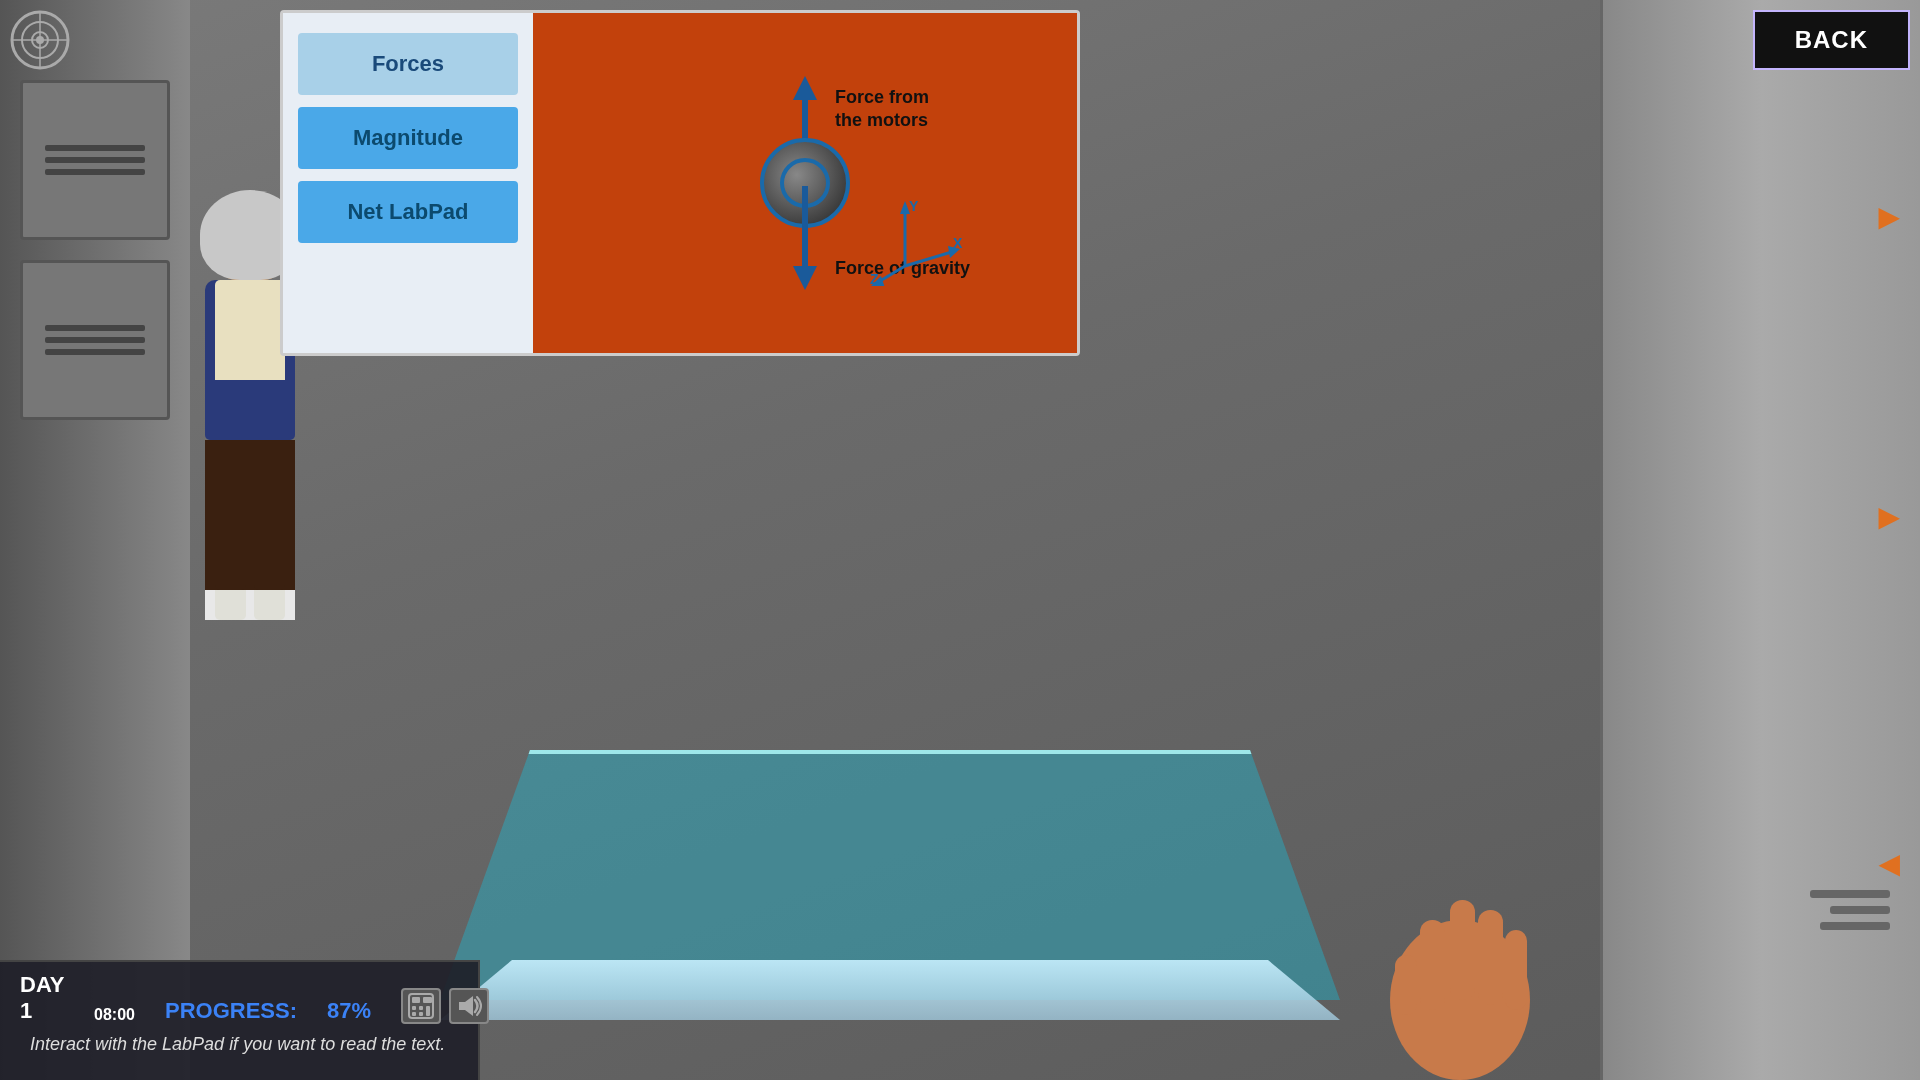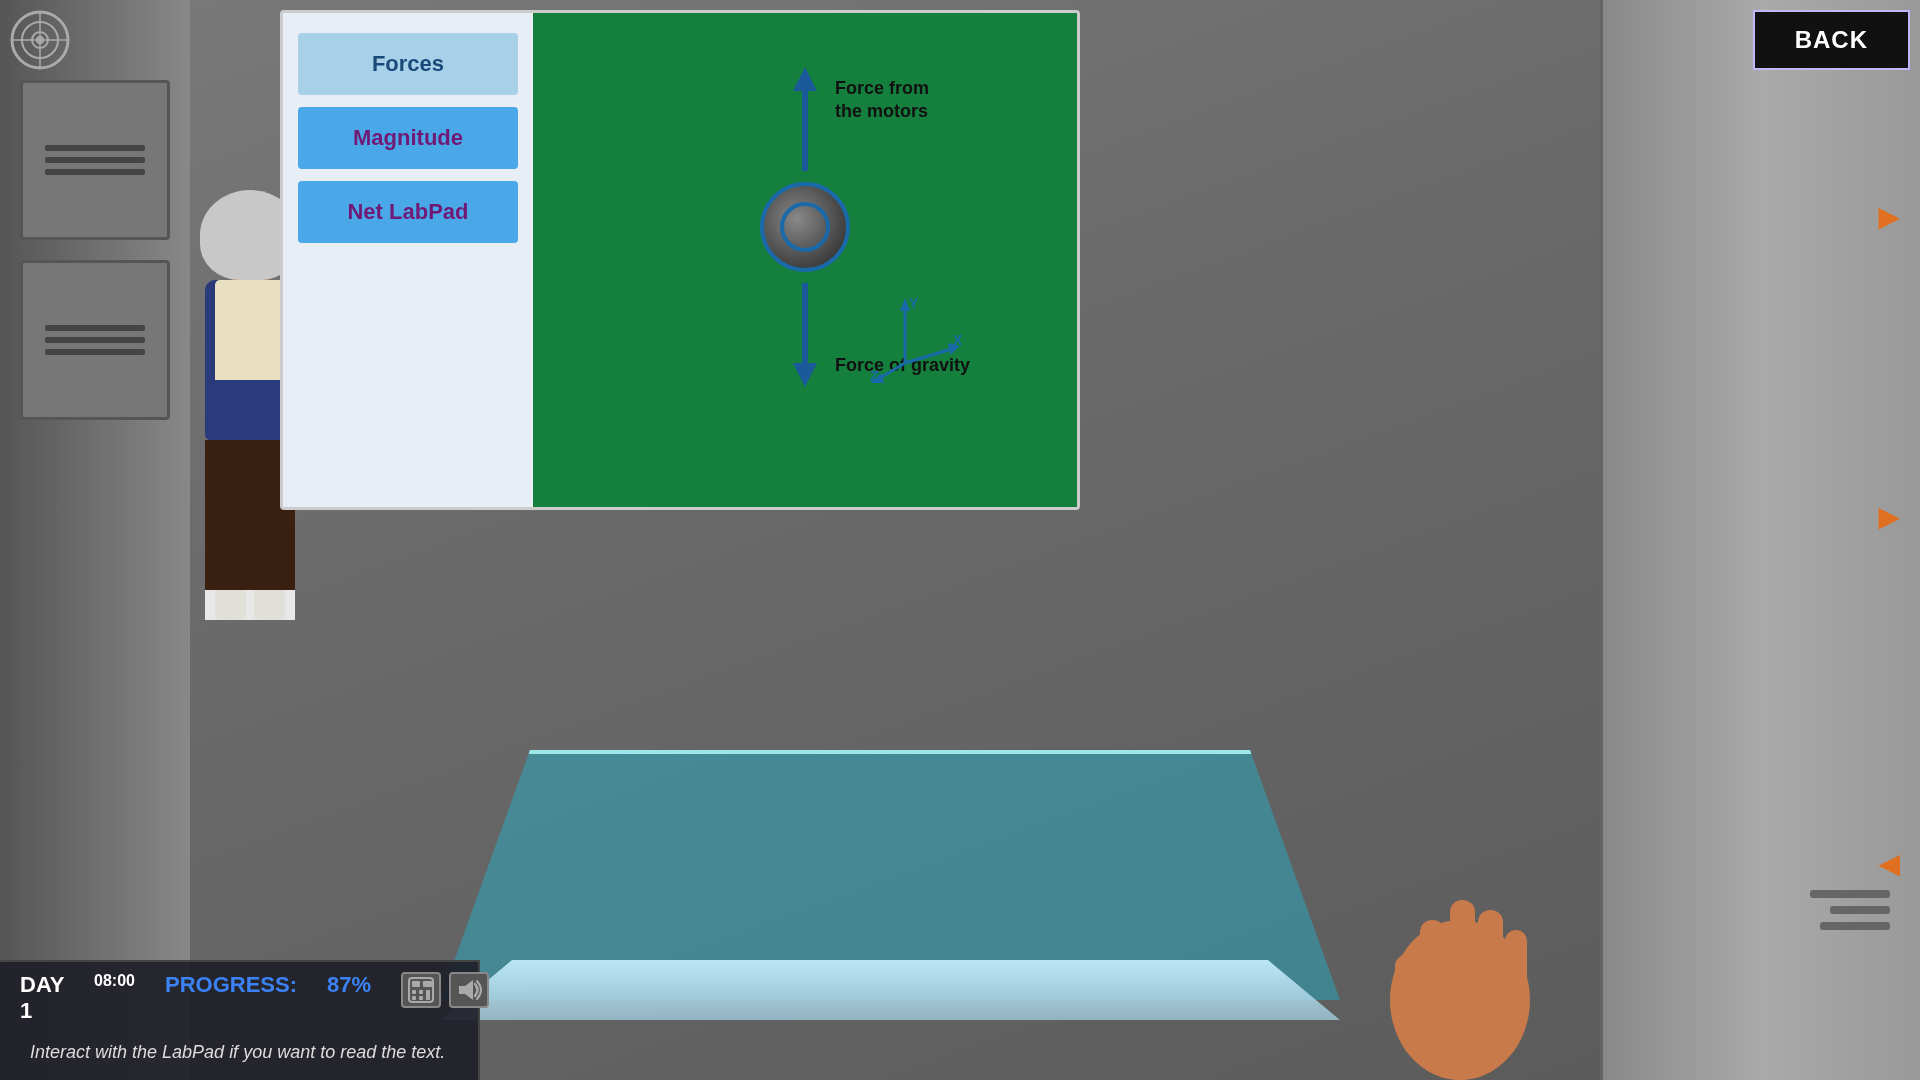--- a/index.html
+++ b/index.html
@@ -123,21 +123,21 @@
       background: #e0e0d8;
       border-radius: 0 0 5px 5px;
     }
 
     
     .whiteboard-panel {
       position: absolute;
       left: 280px;
       top: 10px;
       width: 800px;
-      height: 500px;
+      height: 346px;
       background: white;
       border: 3px solid #ccc;
       border-radius: 4px;
       display: flex;
     }
 
     
     .wb-sidebar {
       width: 250px;
       background: #e8eef5;
@@ -153,29 +153,29 @@
       border: none;
       border-radius: 4px;
       font-size: 22px;
       font-weight: bold;
       color: #1a4a7a;
       cursor: pointer;
       text-align: center;
     }
     .wb-btn.active {
       background: #4aa8e8;
-      color: #701a75;
+      color: #0c4a6e;
     }
 
     
     .wb-content {
       flex: 1;
-      background: #15803d;
+      background: #c2410c;
       position: relative;
-      padding: 24px;
+      padding: 33px;
       display: flex;
       flex-direction: column;
       align-items: center;
       justify-content: flex-start;
     }
 
     
     .drone-diagram {
       position: relative;
       width: 380px;
@@ -320,23 +320,23 @@
       left: 0;
       width: 480px;
       height: 120px;
       background: rgba(30, 30, 40, 0.92);
       border-top: 2px solid #444;
       border-right: 2px solid #444;
       padding: 10px 20px;
     }
     .hud-top {
       display: flex;
-      align-items: flex-start;
+      align-items: flex-end;
       gap: 30px;
-      margin-bottom: 16px;
+      margin-bottom: 8px;
     }
     .hud-day {
       font-size: 22px;
       font-weight: bold;
       color: white;
     }
     .hud-time {
       font-size: 16px;
       font-weight: bold;
       color: white;

